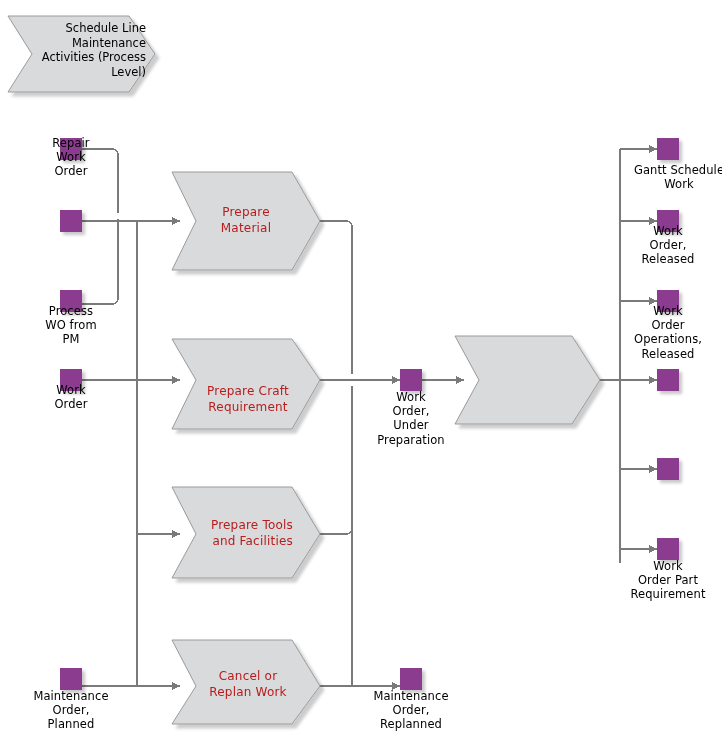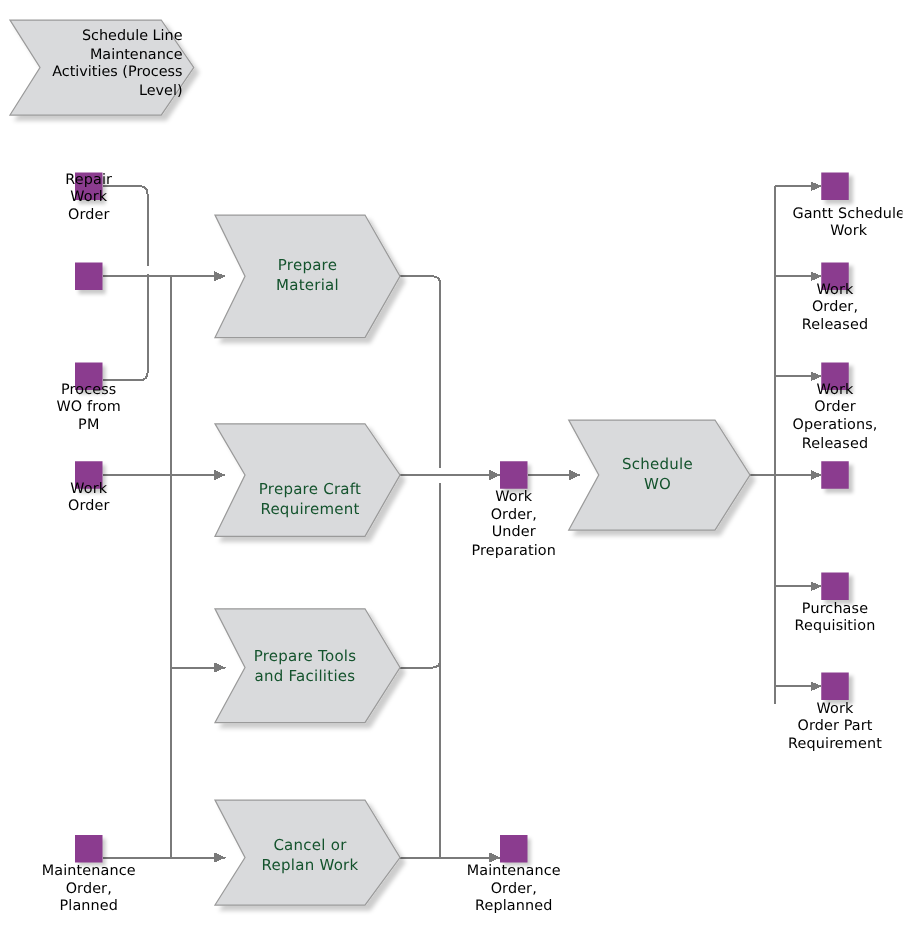--- a/index.html
+++ b/index.html
@@ -14,21 +14,21 @@
   .evt-box{
     position:absolute;width:22px;height:22px;background:#8B3C8F;
     box-shadow:3px 3px 3px rgba(0,0,0,0.22);
   }
   .evt-label{
     position:absolute;text-align:center;color:#000000;
     font-size:11.5px;line-height:14.2px;white-space:pre-line;
     letter-spacing:0.1px;
   }
   .fn-label{
-    position:absolute;text-align:center;color:#14532d;
+    position:absolute;text-align:center;color:#b91c1c;
     font-size:12px;line-height:16px;white-space:pre-line;
     letter-spacing:0.2px;
   }
   .title-label{
     position:absolute;text-align:center;color:#000000;
     font-size:11.5px;line-height:14.5px;white-space:pre-line;
   }
 </style>
 </head>
 <body>
@@ -138,26 +138,24 @@
 
   <div class="evt-box" style="left:60px;top:668px;"></div>
   <div class="evt-label" style="left:16px;top:689px;width:110px;">Maintenance
 Order,
 Planned</div>
 
   <div class="fn-label" style="left:190px;top:204px;width:112px;">Prepare
 Material</div>
   <div class="fn-label" style="left:188px;top:383px;width:120px;">Prepare Craft
 Requirement</div>
-  <div class="fn-label" style="left:184px;top:517px;width:120px;">Prepare Tools
+  <div class="fn-label" style="left:173px;top:517px;width:120px;text-align:right;">Prepare Tools
 and Facilities</div>
   <div class="fn-label" style="left:188px;top:668px;width:120px;">Cancel or
 Replan Work</div>
-  <div class="fn-label" style="left:470px;top:363px;width:112px;">Schedule
-WO</div>
 
   <div class="evt-box" style="left:400px;top:369px;"></div>
   <div class="evt-label" style="left:355px;top:390px;width:112px;">Work
 Order,
 Under
 Preparation</div>
 
   <div class="evt-box" style="left:400px;top:668px;"></div>
   <div class="evt-label" style="left:355px;top:689px;width:112px;">Maintenance
 Order,
@@ -174,21 +172,19 @@
 
   <div class="evt-box" style="left:657px;top:290px;"></div>
   <div class="evt-label" style="left:614px;top:304px;width:108px;">Work
 Order
 Operations,
 Released</div>
 
   <div class="evt-box" style="left:657px;top:369px;"></div>
 
   <div class="evt-box" style="left:657px;top:458px;"></div>
-  <div class="evt-label" style="left:614px;top:479px;width:108px;">Purchase
-Requisition</div>
 
   <div class="evt-box" style="left:657px;top:538px;"></div>
   <div class="evt-label" style="left:614px;top:559px;width:108px;">Work
 Order Part
 Requirement</div>
 
 </div>
 
 </body></html>

